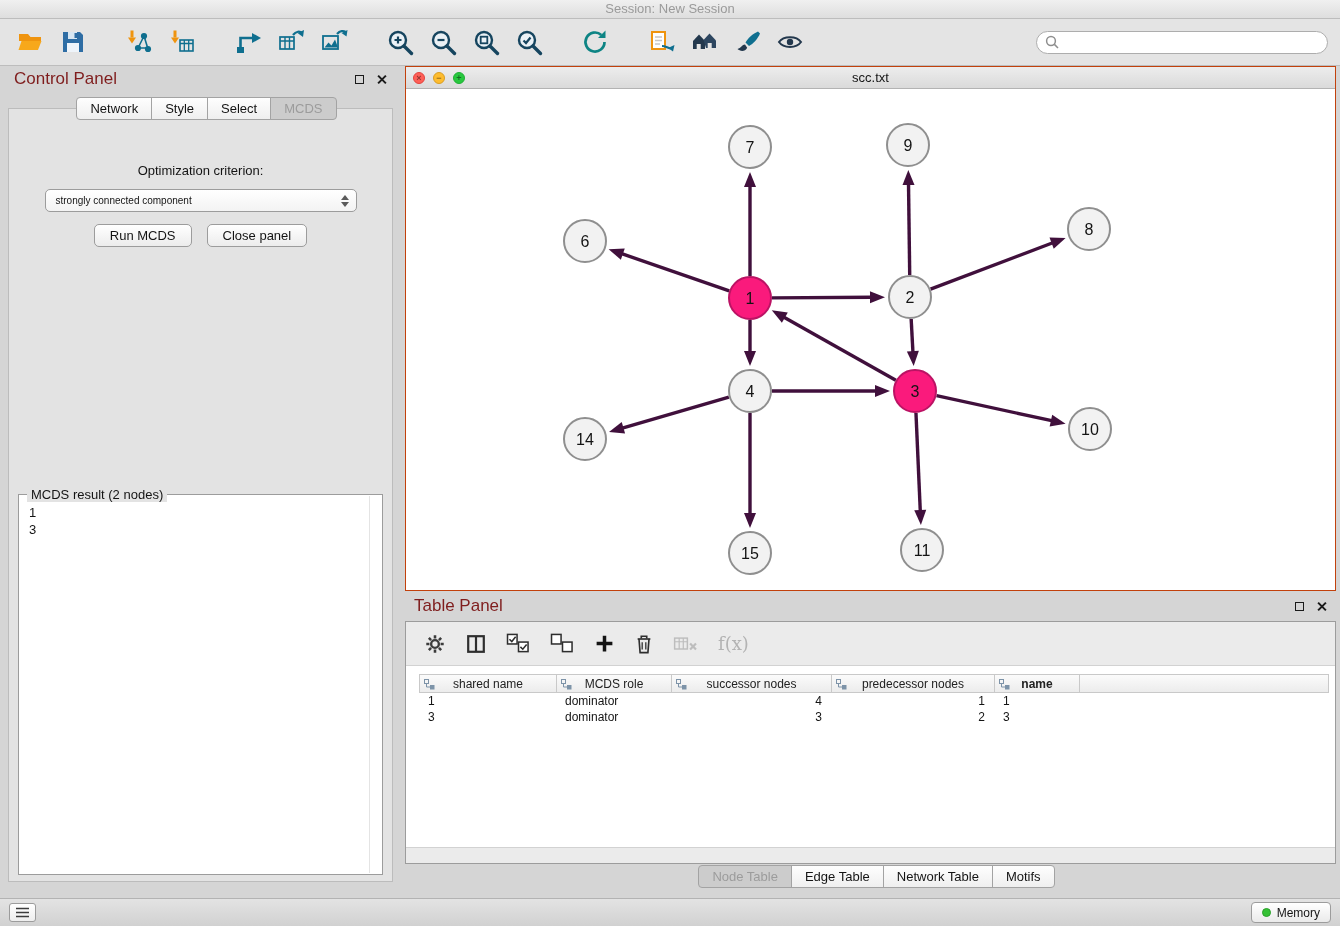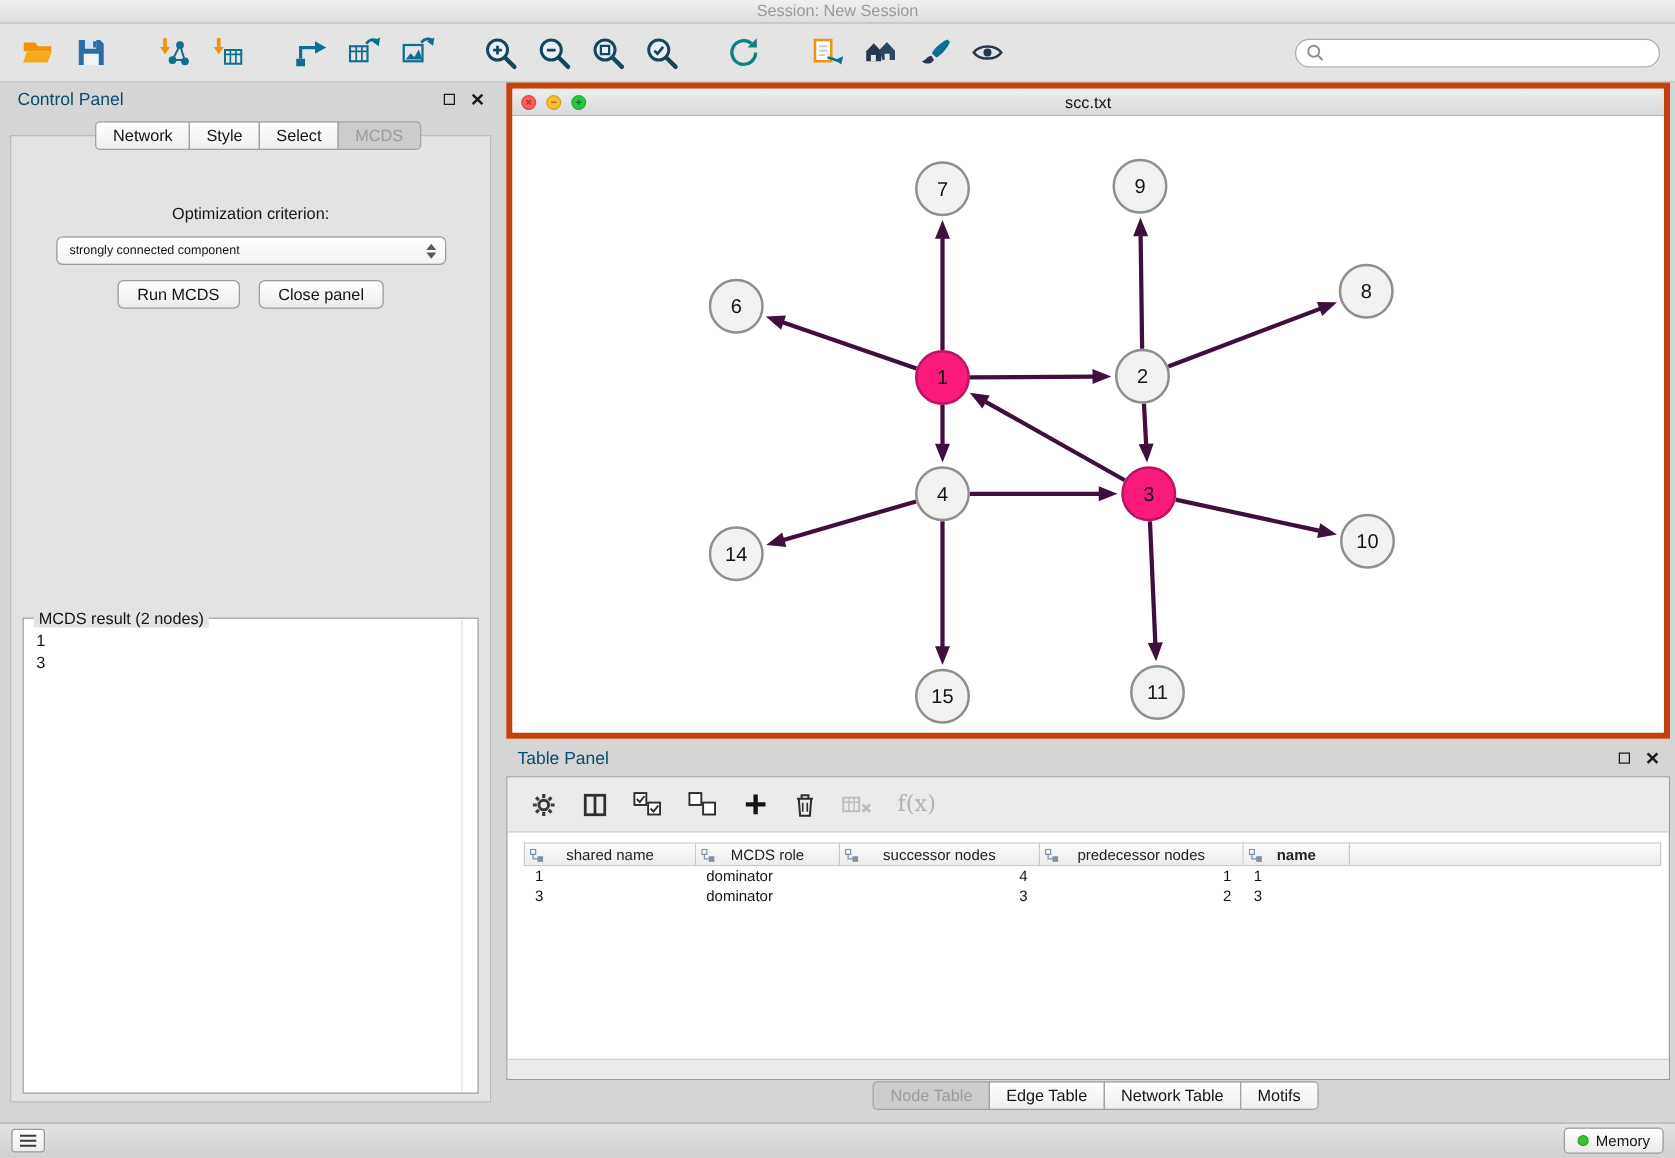--- a/index.html
+++ b/index.html
@@ -13,21 +13,21 @@
   
   .toolbar{position:absolute;top:19px;left:0;right:0;height:47px;background:#e4e4e4;border-bottom:1px solid #bdbdbd;display:flex;align-items:center;padding:0 12px;gap:7px}
   .tbtn{width:36px;height:36px;display:flex;align-items:center;justify-content:center;cursor:default}
   .tbtn svg{width:28px;height:28px}
   .tgap{width:16px}
   .searchbox{margin-left:auto;width:292px;height:23px;background:#fff;border:1px solid #adadad;border-radius:12px;display:flex;align-items:center;padding:0 8px;gap:5px}
   .searchbox input{flex:1;border:0;outline:0;background:transparent;font:12px "Liberation Sans",sans-serif;color:#222}
 
   
   .panel-header{height:22px;display:flex;align-items:center;padding:0 9px}
-  .panel-title{font-size:14px;color:#0c4a6e}
+  .panel-title{font-size:17px;color:#7f1d1d}
   .panel-controls{margin-left:auto;display:flex;gap:12px;align-items:center}
   .float-icon{width:9px;height:9px;border:1.5px solid #1a1a1a;display:inline-block}
   .close-x{width:11px;height:11px;position:relative;display:inline-block}
   .close-x::before,.close-x::after{content:"";position:absolute;left:5px;top:0;width:2px;height:11px;background:#1a1a1a}
   .close-x::before{transform:rotate(45deg)}
   .close-x::after{transform:rotate(-45deg)}
 
   
   .tabbar{display:flex}
   .tab{padding:3px 13px;background:linear-gradient(#fefefe,#efefef);border:1px solid #a3a3a3;margin-left:-1px;font-size:13px;color:#141414;white-space:nowrap;cursor:default}
@@ -45,21 +45,21 @@
   .chevrons .up{width:0;height:0;border-left:4px solid transparent;border-right:4px solid transparent;border-bottom:5px solid #5a5a5a}
   .chevrons .down{width:0;height:0;border-left:4px solid transparent;border-right:4px solid transparent;border-top:5px solid #5a5a5a}
   .btn-row{display:flex;justify-content:center;gap:15px;margin-top:12px}
   .btn{padding:3px 15px;border:1px solid #9c9c9c;border-radius:5px;background:linear-gradient(#ffffff,#ececec);font-size:13px;cursor:default}
   .result-box{position:absolute;left:9px;right:9px;top:385px;bottom:6px;background:#fff;border:1px solid #9c9c9c}
   .result-legend{position:absolute;top:-8px;left:8px;background:#e3e3e3;padding:0 4px;font-size:13px}
   .result-text{padding:9px 10px;white-space:pre;font-size:13px;line-height:17px}
   .result-scrollline{position:absolute;top:1px;bottom:1px;right:12px;width:1px;background:#e4e4e4}
 
   
-  .net-window{position:absolute;left:405px;top:66px;width:931px;height:525px;border:5px solid #c2410c;background:#fff}
+  .net-window{position:absolute;left:405px;top:66px;width:931px;height:525px;border:1px solid #c2410c;background:#fff}
   .net-titlebar{height:22px;background:linear-gradient(#ededed,#dadada);border-bottom:1px solid #b3b3b3;position:relative;text-align:center;line-height:21px;font-size:13px;color:#141414}
   .traffic{position:absolute;left:7px;top:5px;display:flex;gap:8px}
   .light{width:12px;height:12px;border-radius:50%;font-size:9px;line-height:11px;text-align:center;color:rgba(0,0,0,.45);font-weight:bold}
   .light.red{background:#ff5f57;border:1px solid #e0443e}
   .light.red::after{content:"×"}
   .light.yellow{background:#febc2e;border:1px solid #d89e24}
   .light.yellow::after{content:"−"}
   .light.green{background:#28c83e;border:1px solid #1faf34}
   .light.green::after{content:"+"}
   .net-canvas{position:absolute;left:0;right:0;top:22px;bottom:0;background:#fff}

